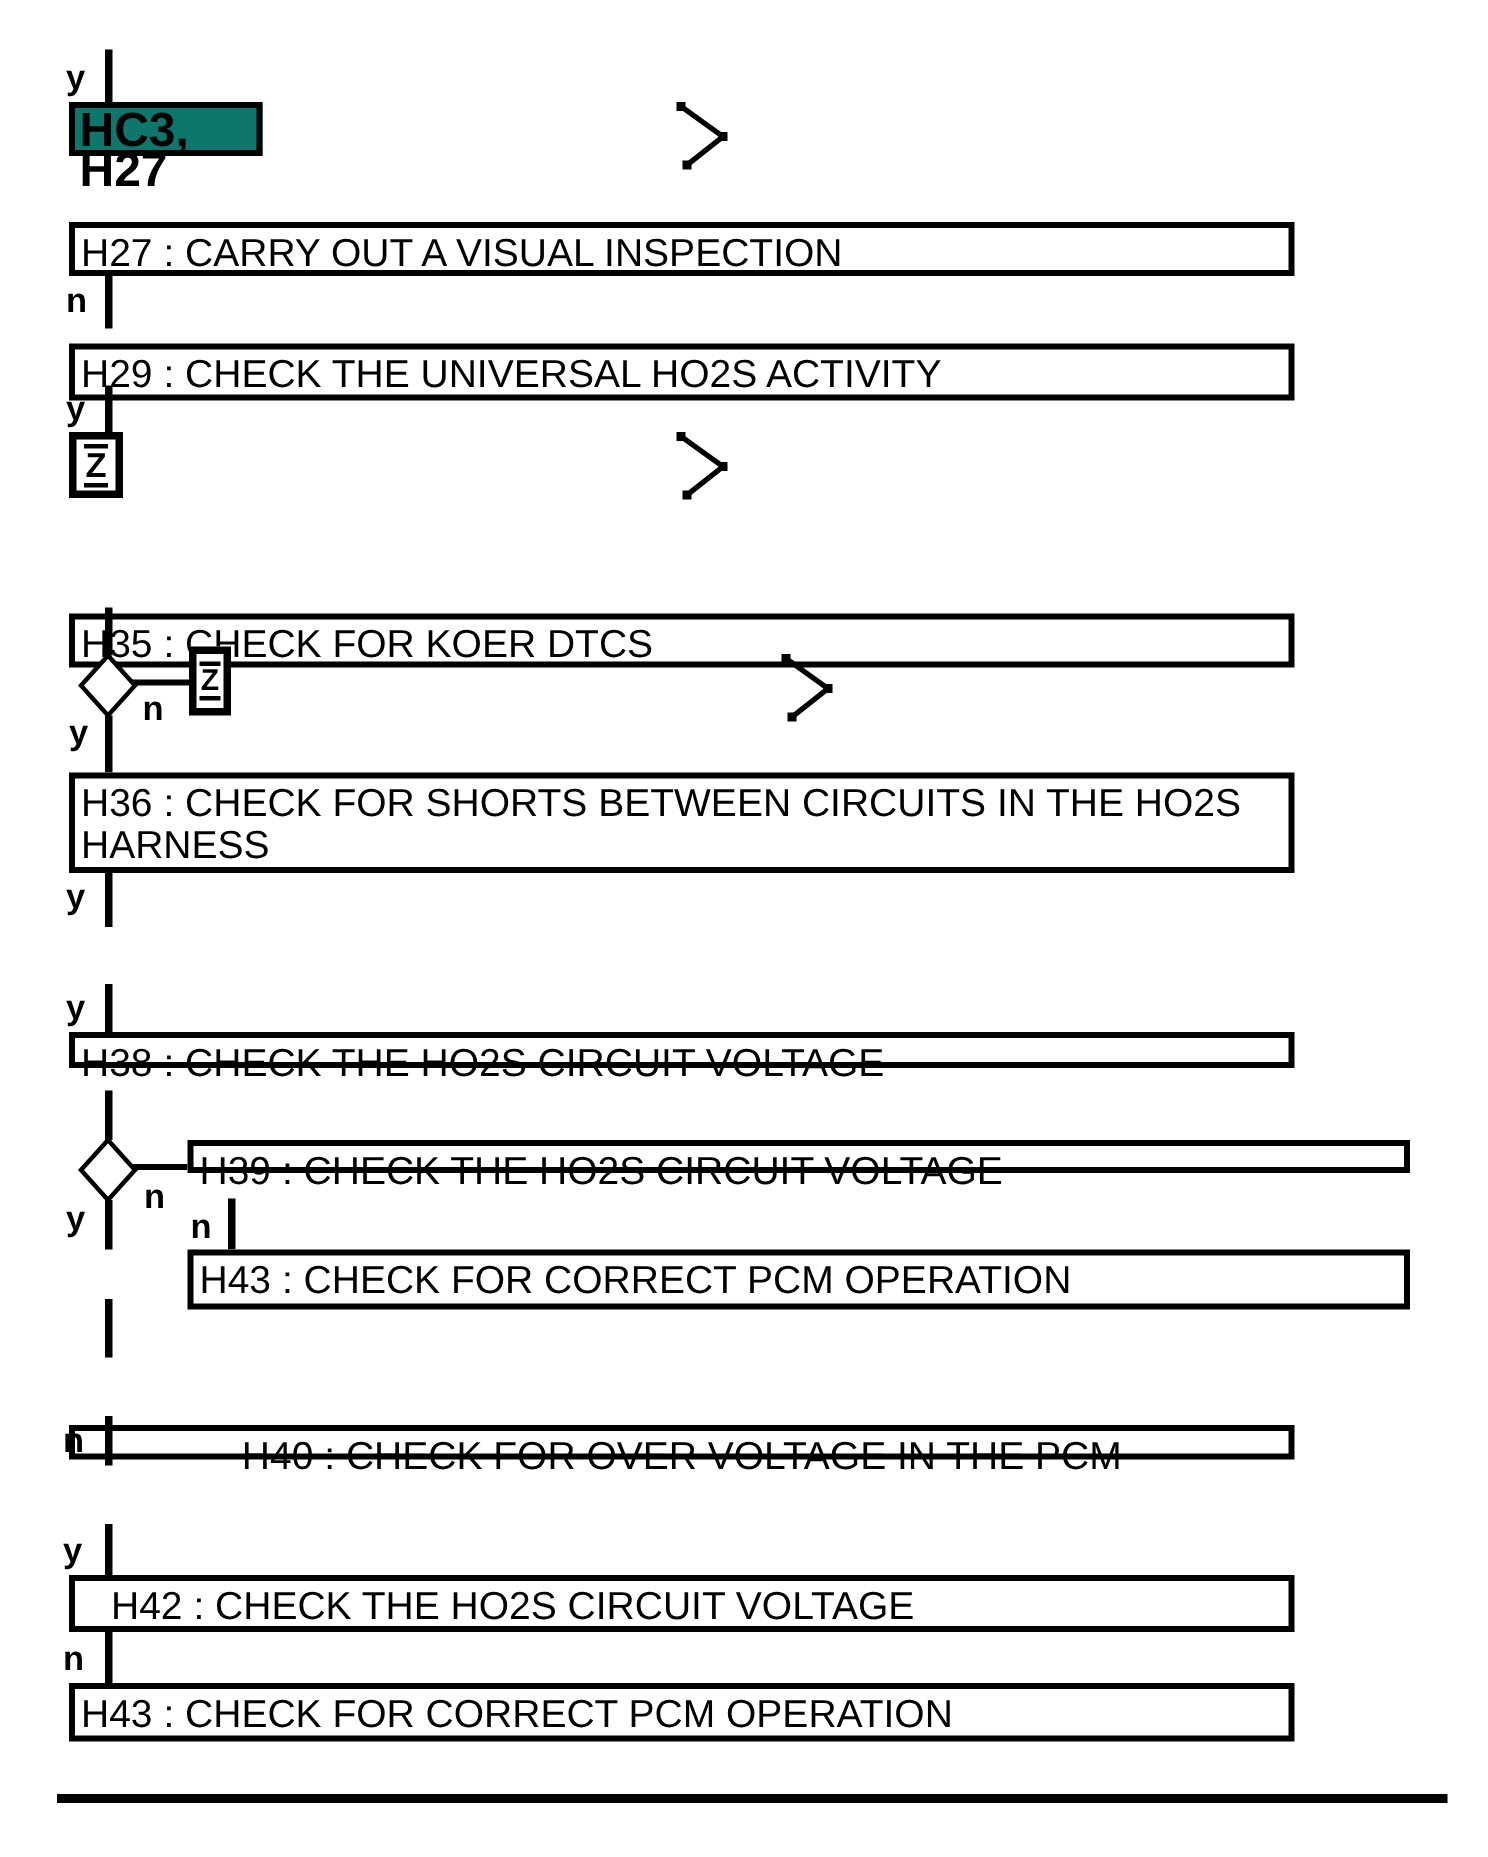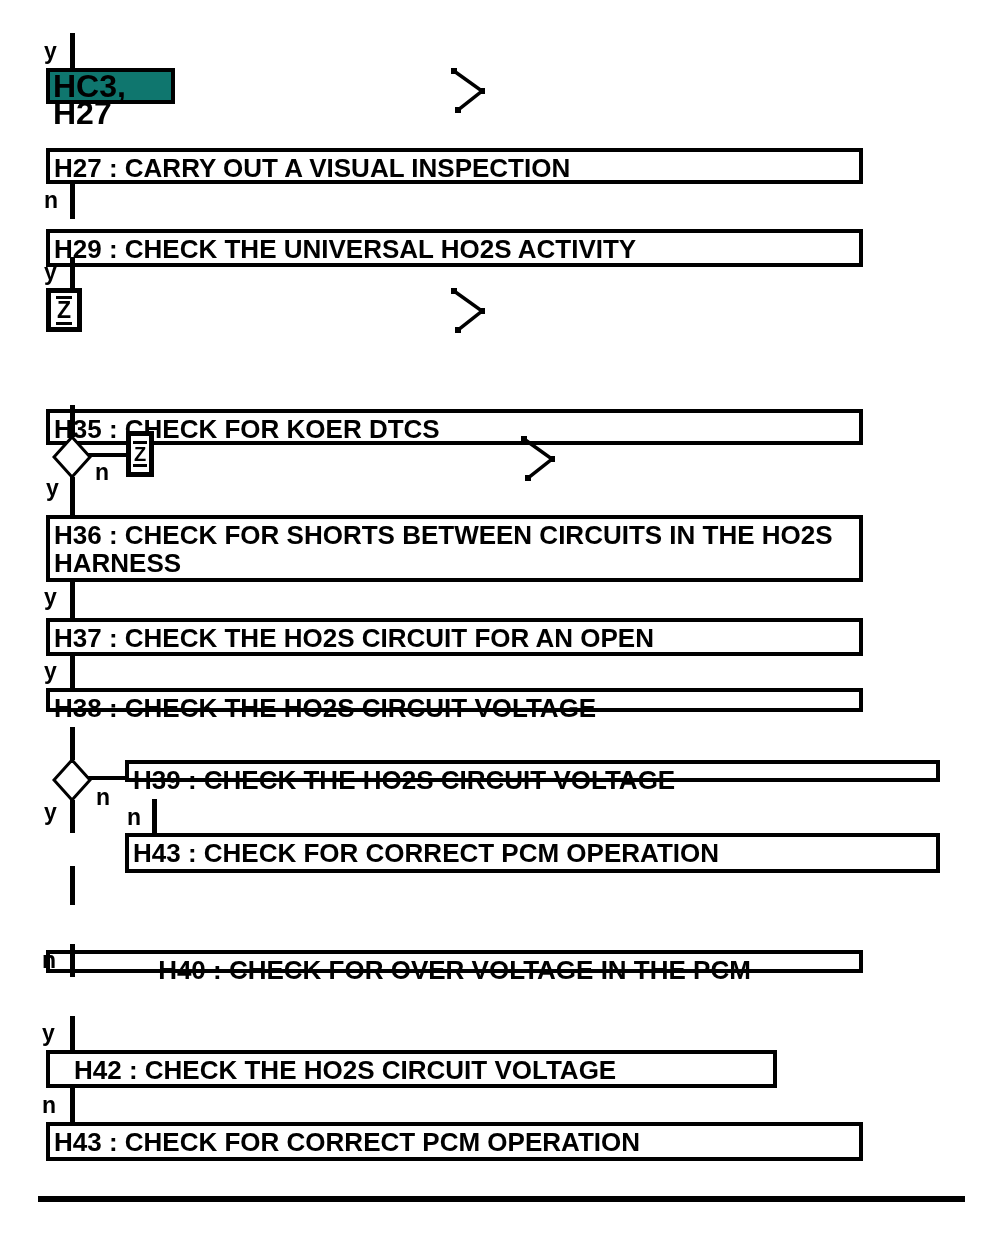--- a/index.html
+++ b/index.html
@@ -3,21 +3,21 @@
 <meta charset="utf-8">
 <style>
   html,body { margin:0; padding:0; background:#ffffff; }
   #page {
     position:relative; width:992px; height:1238px; background:#ffffff;
     font-family:"Liberation Sans","DejaVu Sans",sans-serif; color:#000;
     overflow:hidden;
   }
   .box {
     position:absolute; box-sizing:border-box; background:#fff;
-    border:4px solid #000; font-weight:bold; font-size:26px;
+    border:4px solid #000; font-weight:normal; font-size:26px;
     line-height:28px; padding:2px 4px; white-space:normal;
     letter-spacing:0;
   }
   .startbox {
     position:absolute; box-sizing:border-box; background:#0f766e;
     border:4px solid #000; font-weight:bold; font-size:32px;
     line-height:27px; padding:1px 3px;
   }
   .zbox {
     position:absolute; box-sizing:border-box; background:#fff;
@@ -91,21 +91,20 @@
     <rect x="7" y="43" width="6" height="6" fill="#000"></rect>
   </svg>
 
   <span class="elabel" style="left:46px; top:477px;">y</span>
   <div class="vline" style="left:70px; top:477px; width:5px; height:38px;"></div>
 
   <div class="box" style="left:46px; top:515px; width:817px; height:67px;">H36 : CHECK FOR SHORTS BETWEEN CIRCUITS IN THE HO2S HARNESS</div>
   <div class="vline" style="left:70px; top:582px; width:5px; height:36px;"></div>
   <span class="elabel" style="left:44px; top:586px;">y</span>
 
-  <div class="box" style="left:46px; top:618px; width:817px; height:38px;">H37 : CHECK THE HO2S CIRCUIT FOR AN OPEN</div>
   <div class="vline" style="left:70px; top:656px; width:5px; height:32px;"></div>
   <span class="elabel" style="left:44px; top:660px;">y</span>
 
   <div class="box" style="left:46px; top:688px; width:817px; height:24px;">H38 : CHECK THE HO2S CIRCUIT VOLTAGE</div>
   <div class="vline" style="left:70px; top:727px; width:5px; height:33px;"></div>
 
   <svg class="diamond" style="left:52px; top:758px;" width="40" height="44" viewBox="0 0 40 44">
     <polygon points="20,2 38,22 20,42 2,22" fill="#fff" stroke="#000" stroke-width="3"></polygon>
   </svg>
   <div class="hline" style="left:88px; top:776px; width:37px; height:4px;"></div>
@@ -120,21 +119,21 @@
 
   <div class="box" style="left:125px; top:833px; width:815px; height:40px;">H43 : CHECK FOR CORRECT PCM OPERATION</div>
 
   <div class="box" style="left:46px; top:950px; width:817px; height:23px;text-align:center;">H40 : CHECK FOR OVER VOLTAGE IN THE PCM</div>
   <div class="vline" style="left:70px; top:944px; width:5px; height:33px;"></div>
   <span class="elabel" style="left:42px; top:949px;">n</span>
 
   <div class="vline" style="left:70px; top:1016px; width:5px; height:34px;"></div>
   <span class="elabel" style="left:42px; top:1022px;">y</span>
 
-  <div class="box" style="left:46px; top:1050px; width:731px; height:38px;padding-left:24px;">H42 : CHECK THE HO2S CIRCUIT VOLTAGE</div>
+  <div class="box" style="left:46px; top:1050px; width:817px; height:38px;padding-left:24px;">H42 : CHECK THE HO2S CIRCUIT VOLTAGE</div>
   <div class="vline" style="left:70px; top:1088px; width:5px; height:34px;"></div>
   <span class="elabel" style="left:42px; top:1094px;">n</span>
 
   <div class="box" style="left:46px; top:1122px; width:817px; height:39px;">H43 : CHECK FOR CORRECT PCM OPERATION</div>
 
   <div class="rule" style="left:38px; top:1196px; width:927px; height:6px;"></div>
 
 </div>
 
 </body></html>

